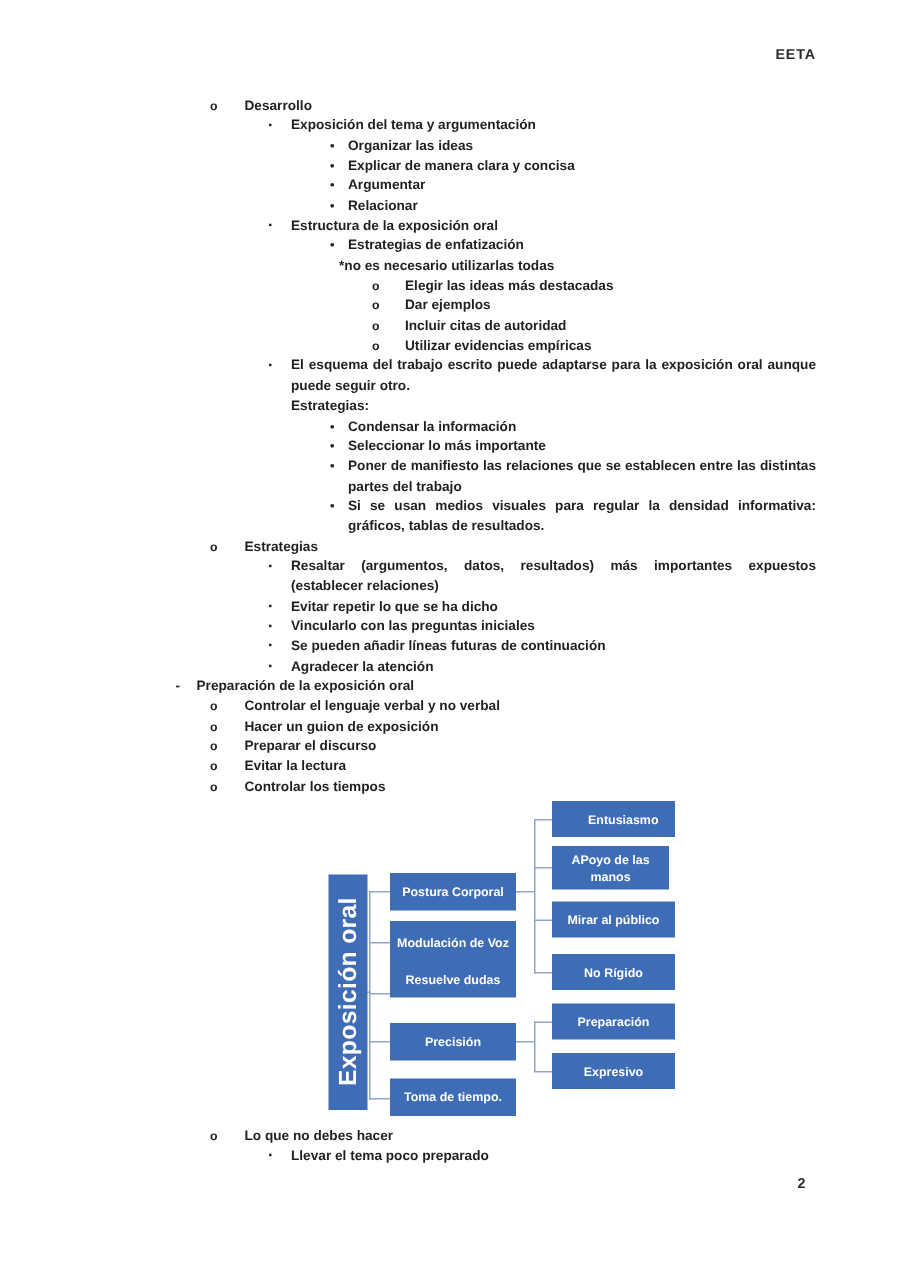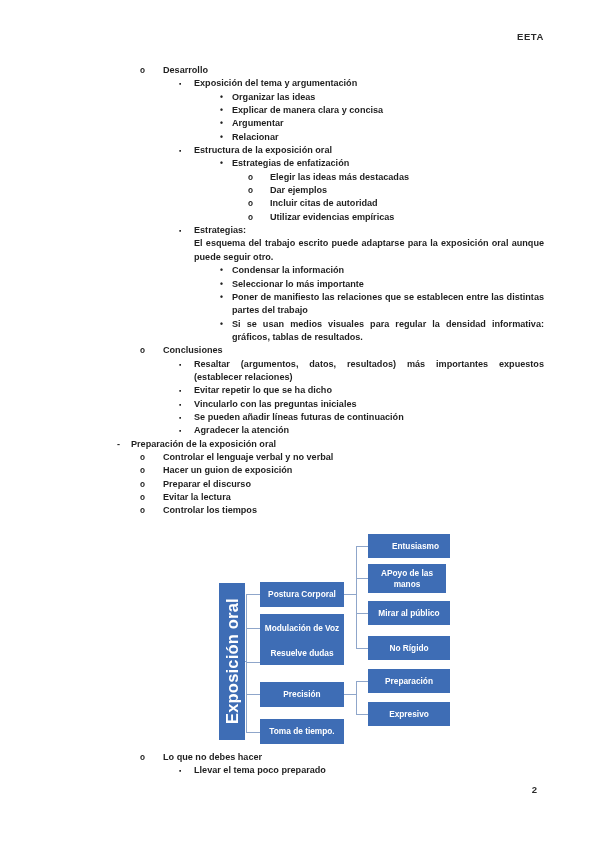--- a/index.html
+++ b/index.html
@@ -153,64 +153,67 @@
         <span class="tx">Relacionar</span>
       </div>
       <div class="row lvl-sq">
         <span class="mk">▪</span>
         <span class="tx">Estructura de la exposición oral</span>
       </div>
       <div class="row lvl-dot">
         <span class="mk">•</span>
         <span class="tx">Estrategias de enfatización</span>
       </div>
+      <div class="row plain-226">
+        <span class="tx">*no es necesario utilizarlas todas</span>
+      </div>
       <div class="row lvl-o2">
         <span class="mk">o</span>
         <span class="tx">Elegir las ideas más destacadas</span>
       </div>
       <div class="row lvl-o2">
         <span class="mk">o</span>
         <span class="tx">Dar ejemplos</span>
       </div>
       <div class="row lvl-o2">
         <span class="mk">o</span>
         <span class="tx">Incluir citas de autoridad</span>
       </div>
       <div class="row lvl-o2">
         <span class="mk">o</span>
         <span class="tx">Utilizar evidencias empíricas</span>
       </div>
       <div class="row lvl-sq">
         <span class="mk">▪</span>
+      </div>
+      <div class="row plain-194">
+        <span class="tx just">El esquema del trabajo escrito puede adaptarse para la exposición oral aunque puede seguir otro.</span>
       </div>
       <div class="row plain-194">
         <span class="tx">Estrategias:</span>
       </div>
-      <div class="row plain-194">
-        <span class="tx just">El esquema del trabajo escrito puede adaptarse para la exposición oral aunque puede seguir otro.</span>
-      </div>
       <div class="row lvl-dot">
         <span class="mk">•</span>
         <span class="tx">Condensar la información</span>
       </div>
       <div class="row lvl-dot">
         <span class="mk">•</span>
         <span class="tx">Seleccionar lo más importante</span>
       </div>
       <div class="row lvl-dot">
         <span class="mk">•</span>
         <span class="tx just">Poner de manifiesto las relaciones que se establecen entre las distintas partes del trabajo</span>
       </div>
       <div class="row lvl-dot">
         <span class="mk">•</span>
         <span class="tx just">Si se usan medios visuales para regular la densidad informativa: gráficos, tablas de resultados.</span>
       </div>
       <div class="row lvl-o">
         <span class="mk">o</span>
-        <span class="tx">Conclusiones</span>
+        <span class="tx">Estrategias</span>
       </div>
       <div class="row lvl-sq">
         <span class="mk">▪</span>
         <span class="tx just">Resaltar (argumentos, datos, resultados) más importantes expuestos (establecer relaciones)</span>
       </div>
       <div class="row lvl-sq">
         <span class="mk">▪</span>
         <span class="tx">Evitar repetir lo que se ha dicho</span>
       </div>
       <div class="row lvl-sq">

